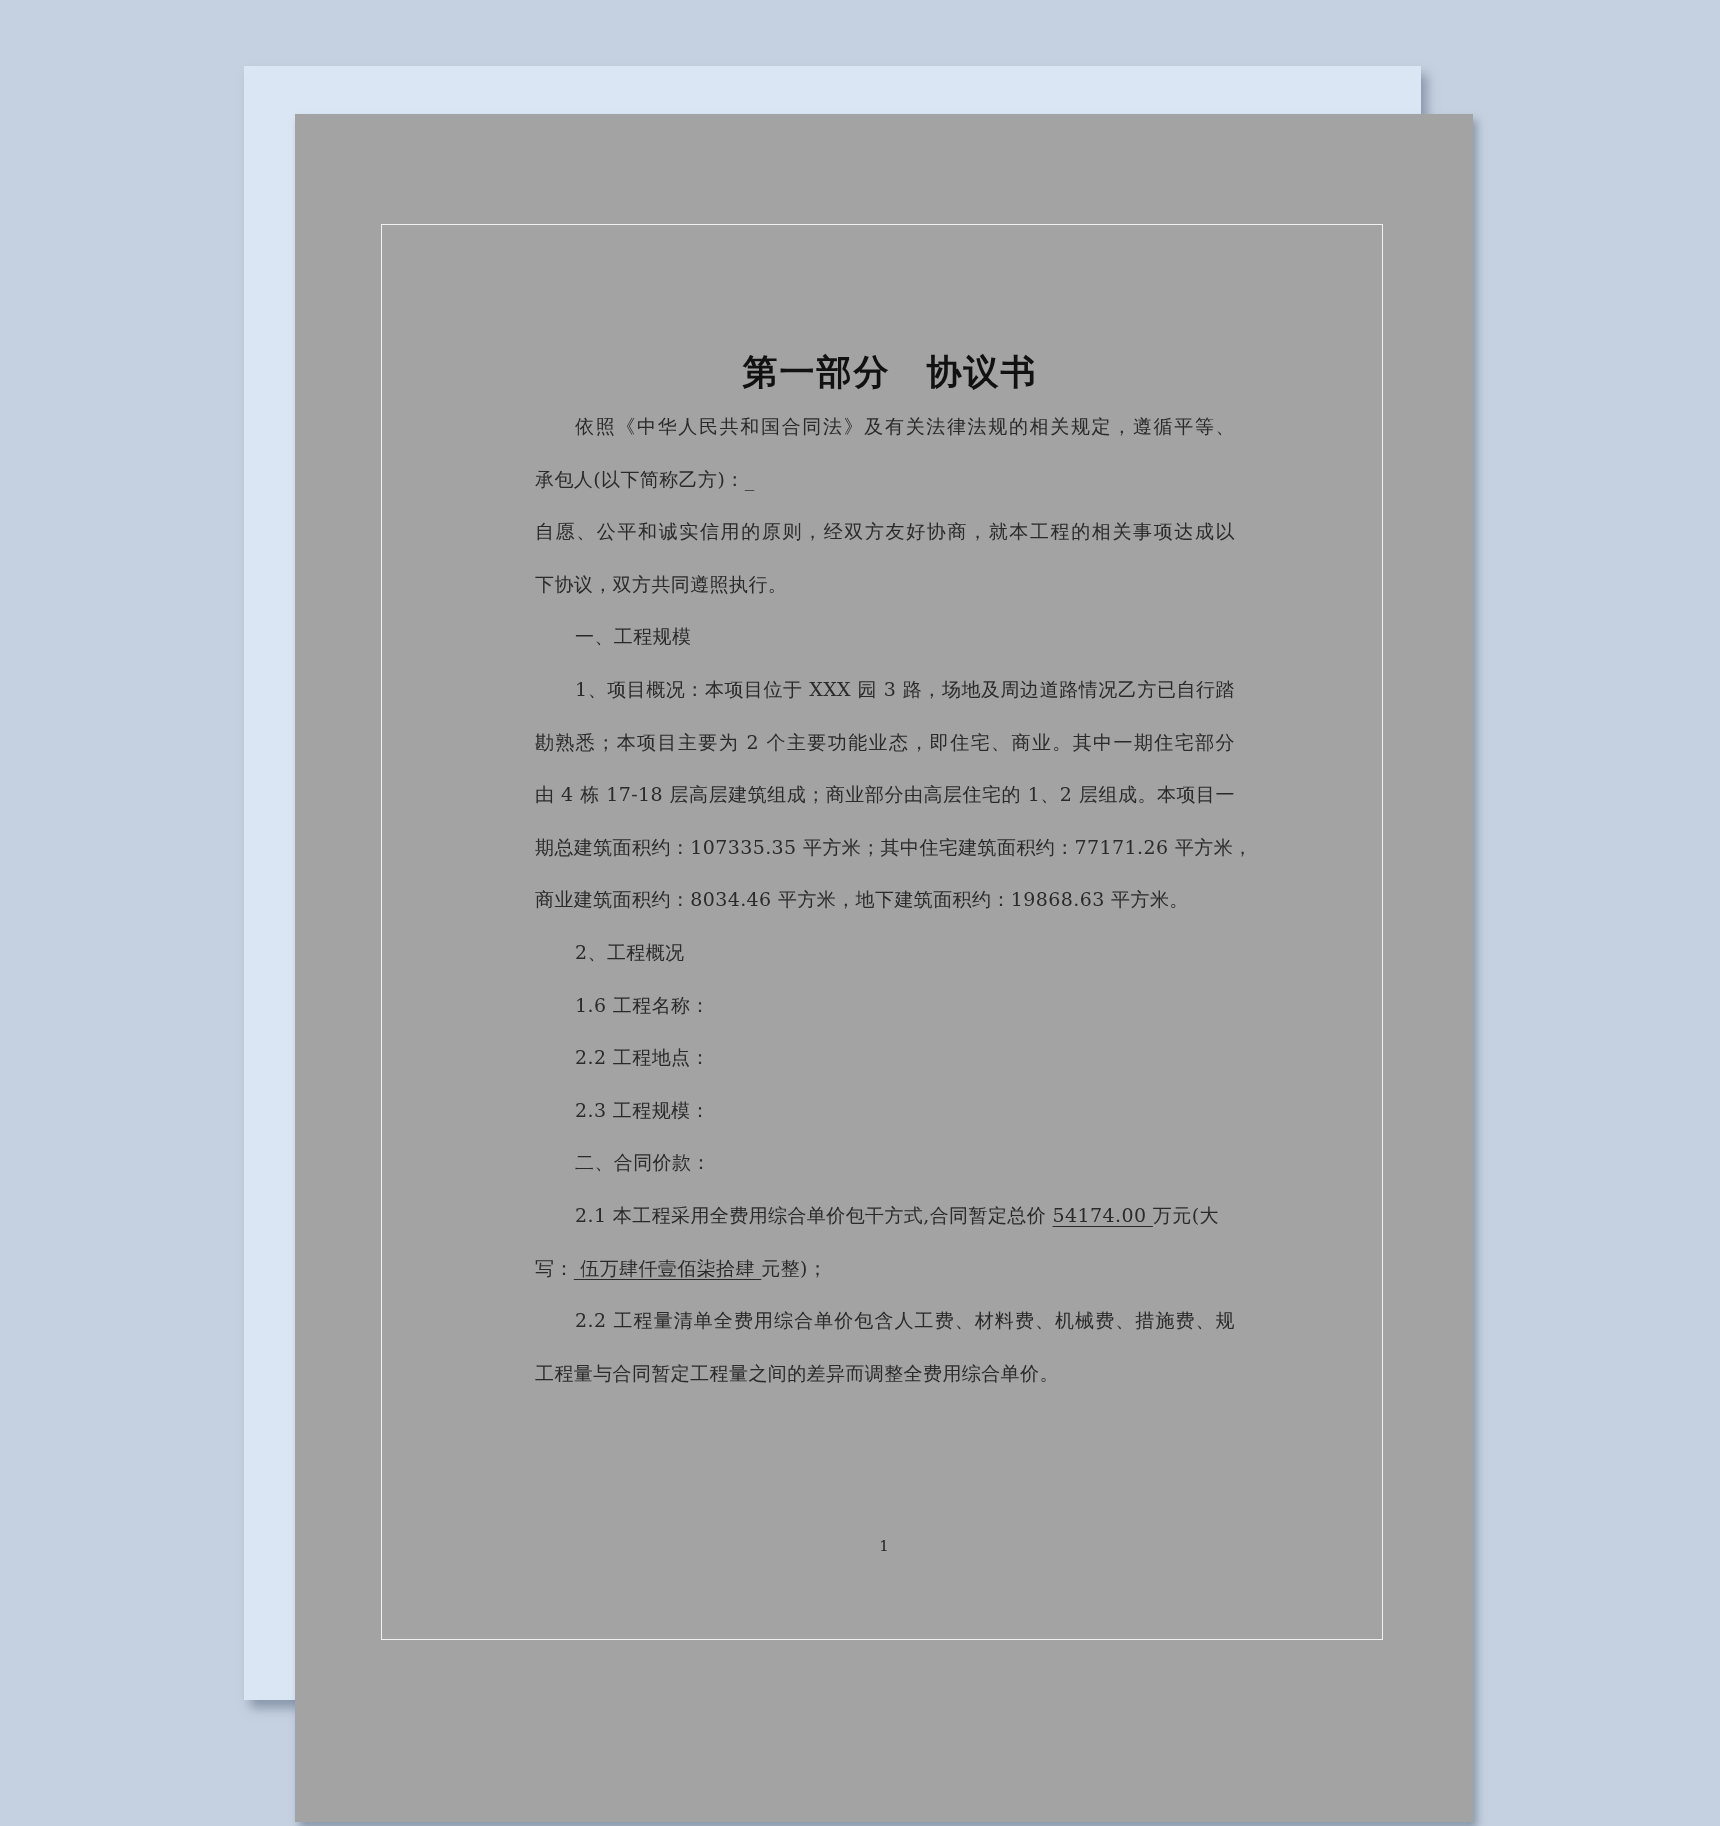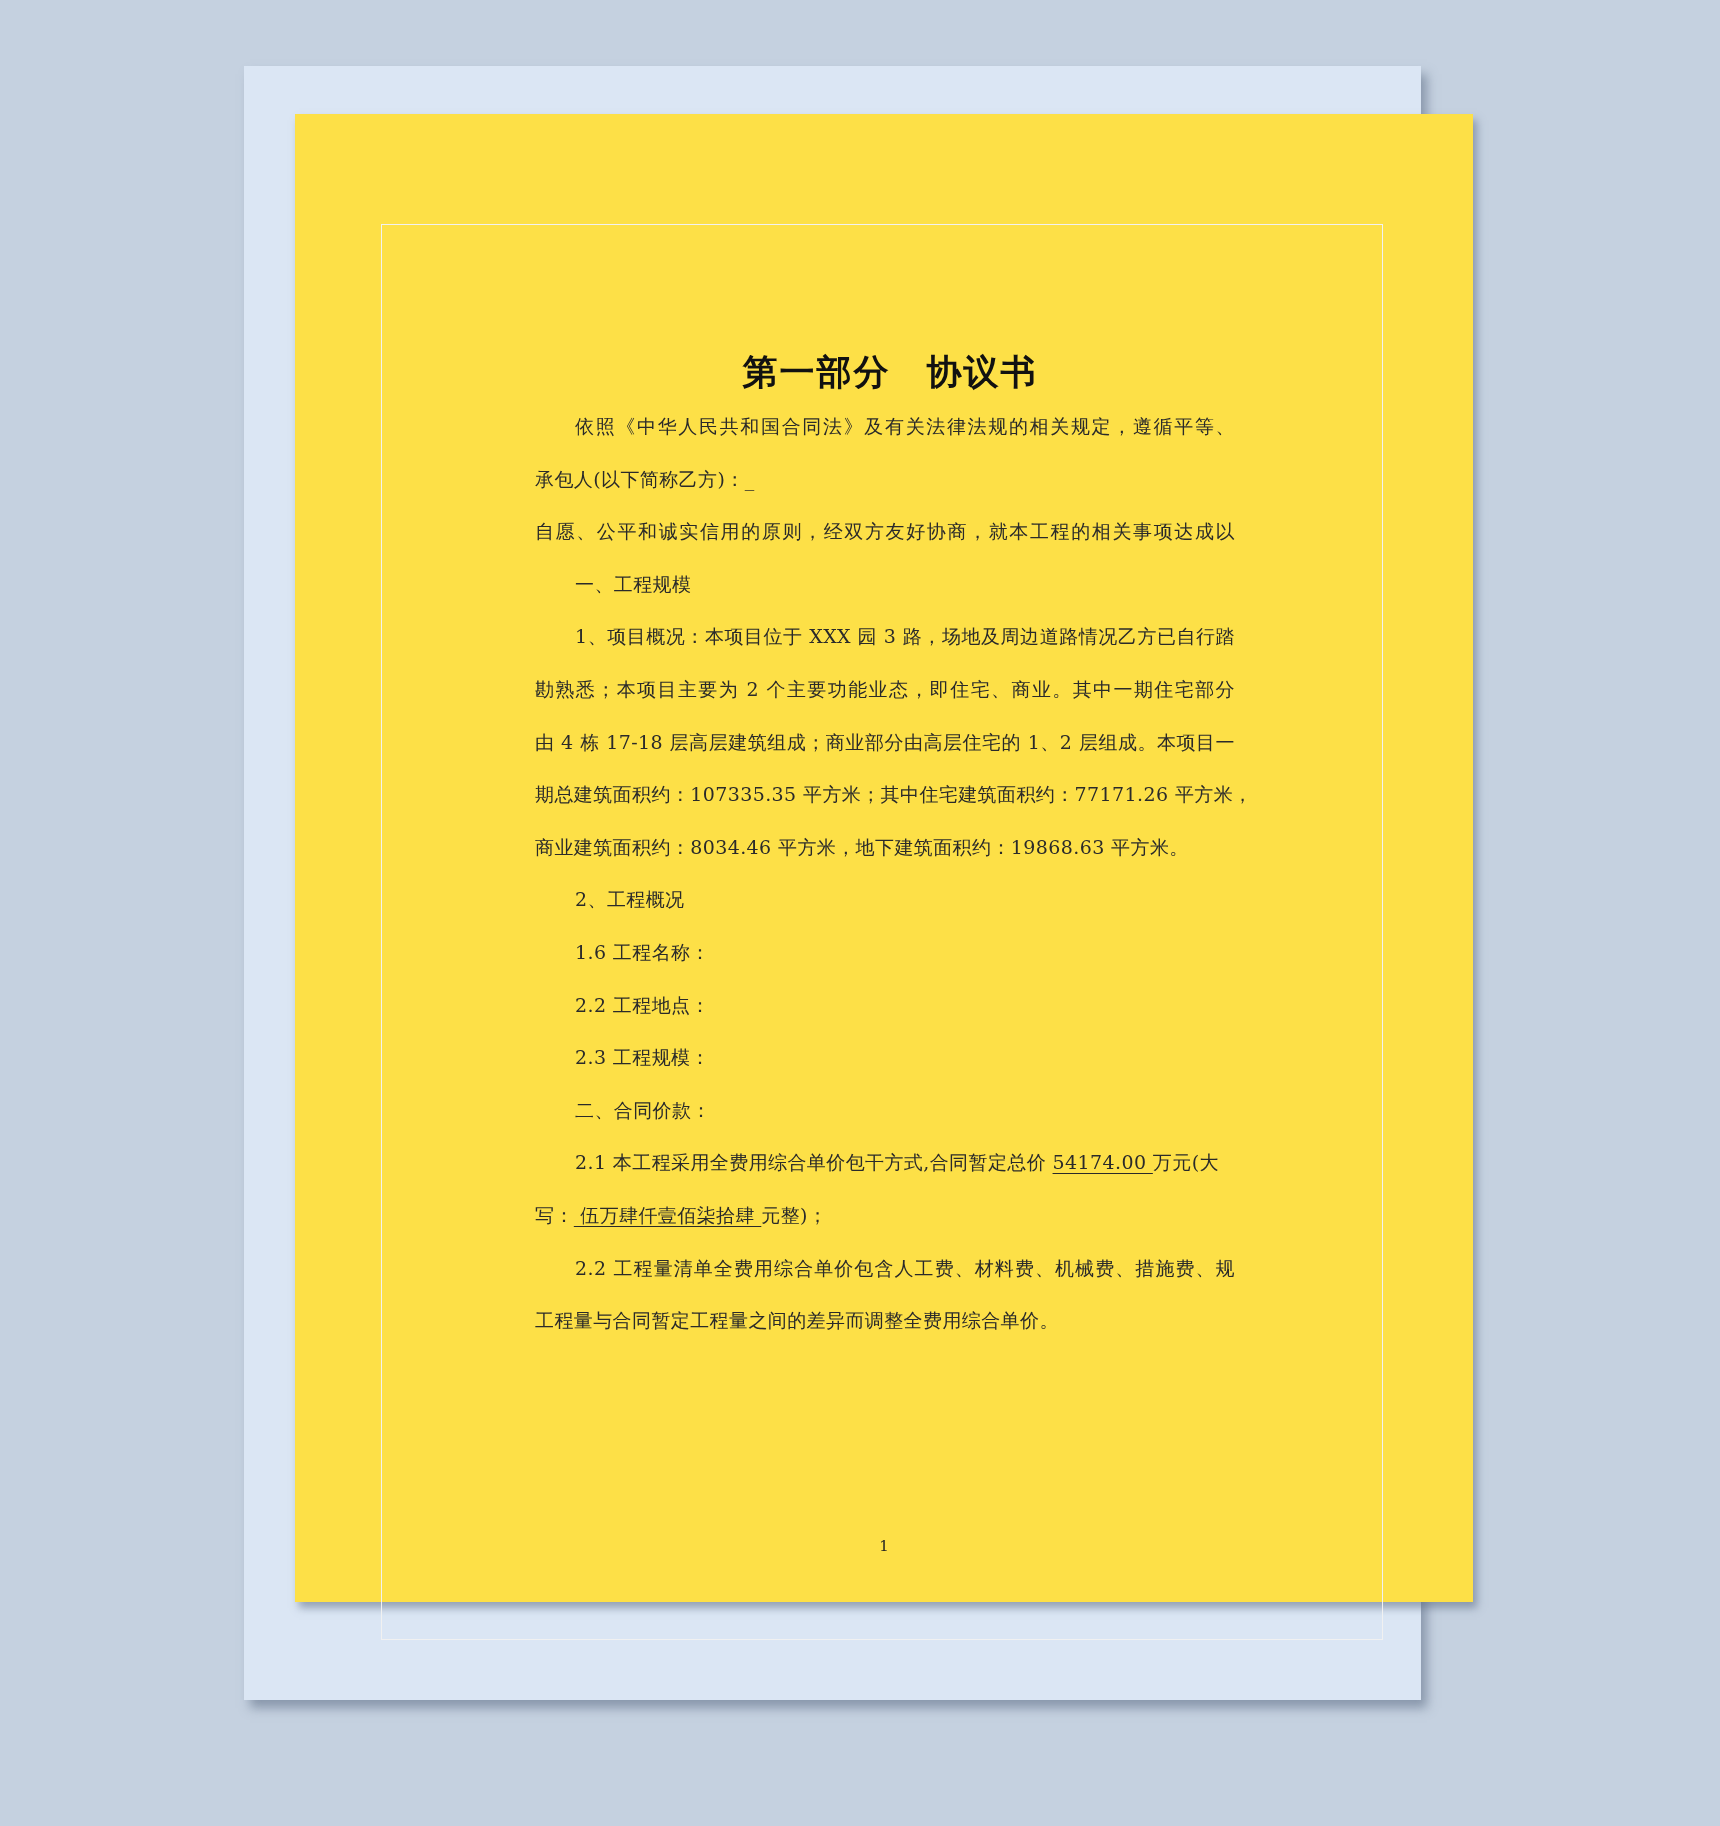--- a/index.html
+++ b/index.html
@@ -7,22 +7,22 @@
     width:1720px; height:1826px; position:relative; overflow:hidden;
     background:#c5d1e0;
     font-family:"DejaVu Serif","Liberation Serif",serif;
   }
   .back-page {
     position:absolute; left:244px; top:66px; width:1177px; height:1634px;
     background:#dbe6f4;
     box-shadow: 6px 8px 10px rgba(90,105,130,0.55);
   }
   .front-page {
-    position:absolute; left:295px; top:114px; width:1178px; height:1488px;
-    background:#fde047;
+    position:absolute; left:295px; top:114px; width:1178px; height:1708px;
+    background:#a3a3a3;
     box-shadow: 4px 6px 8px rgba(90,105,130,0.55);
   }
   .margin-frame {
     position:absolute; left:86px; top:110px; width:1000px; height:1414px;
     border:1px solid #f1f1f1;
   }
   .content {
     position:absolute; left:240px; top:230px; width:700px;
     color:#222;
   }
@@ -54,20 +54,21 @@
 <div class="front-page">
   <div class="margin-frame"></div>
 
   <div class="content">
     <div class="title"><span>第一部分</span><span class="gap"></span><span>协议书</span></div>
 
     <div class="line indent just">依照《中华人民共和国合同法》及有关法律法规的相关规定，遵循平等、</div>
 
     <div class="line">承包人(以下简称乙方)：_</div>
     <div class="line just">自愿、公平和诚实信用的原则，经双方友好协商，就本工程的相关事项达成以</div>
+    <div class="line">下协议，双方共同遵照执行。</div>
 
     <div class="line indent">一、工程规模</div>
 
     <div class="line indent just">1、项目概况：本项目位于 XXX 园 3 路，场地及周边道路情况乙方已自行踏</div>
     <div class="line just">勘熟悉；本项目主要为 2 个主要功能业态，即住宅、商业。其中一期住宅部分</div>
     <div class="line just">由 4 栋 17-18 层高层建筑组成；商业部分由高层住宅的 1、2 层组成。本项目一</div>
     <div class="line just">期总建筑面积约：107335.35 平方米；其中住宅建筑面积约：77171.26 平方米，</div>
     <div class="line">商业建筑面积约：8034.46 平方米，地下建筑面积约：19868.63 平方米。</div>
 
     <div class="line indent">2、工程概况</div>

